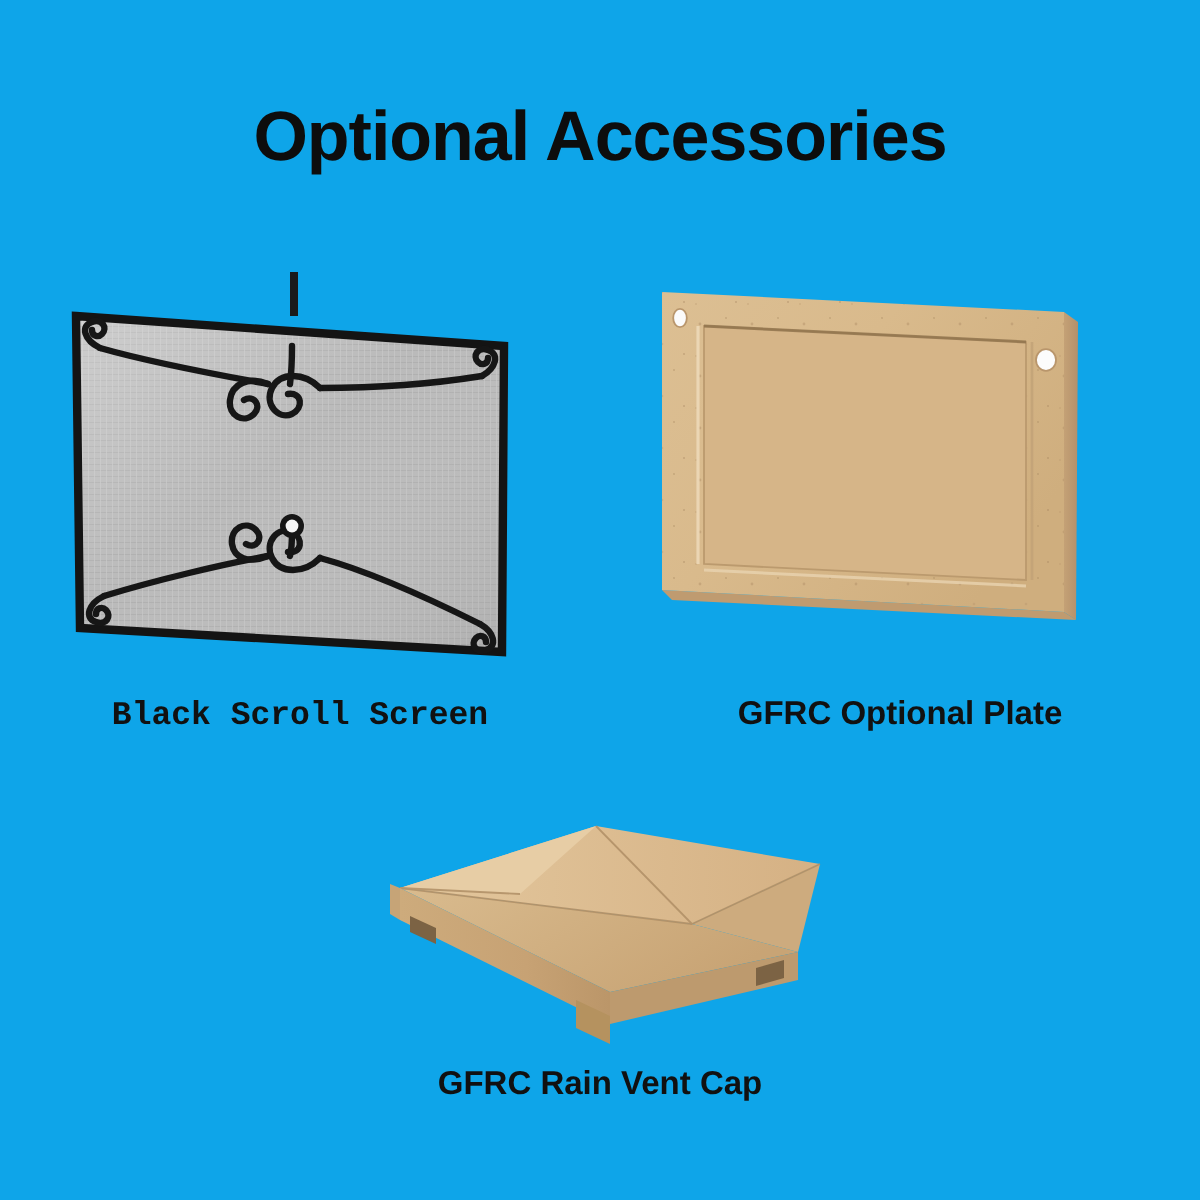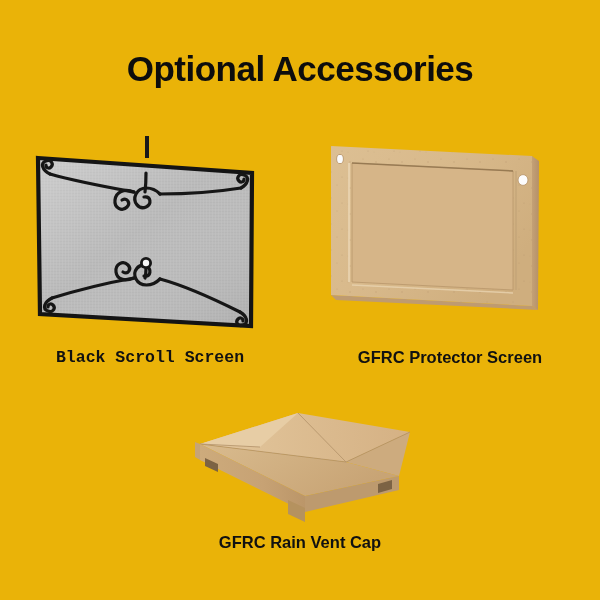--- a/index.html
+++ b/index.html
@@ -13,21 +13,21 @@
     height: 600px;
     position: relative;
     overflow: hidden;
     font-family: "Liberation Sans", sans-serif;
     color: #111111;
   }
 
   .page {
     position: absolute;
     inset: 0;
-    background: #eab308;
+    background: #0ea5e9;
   }
 
   
   .page-title {
     position: absolute;
     top: 50px;
     left: 0;
     width: 600px;
     text-align: center;
     font-size: 35px;
@@ -171,21 +171,21 @@
 
         <path d="M32,33 L193,41" stroke="#8a6e48" stroke-width="1.5" fill="none" opacity="0.75"></path>
         <path d="M29,33 L29,152" stroke="#efdcbd" stroke-width="1.6" fill="none" opacity="0.8"></path>
         <path d="M196,41 L196,160" stroke="#c0a177" stroke-width="1.3" fill="none" opacity="0.8"></path>
         <path d="M32,155 L193,163" stroke="#e8d3b0" stroke-width="1.5" fill="none" opacity="0.8"></path>
 
         <ellipse cx="20" cy="29" rx="3.4" ry="4.6" fill="#fbfbfb" stroke="#b9966c" stroke-width="0.9"></ellipse>
         <ellipse cx="203" cy="50" rx="5" ry="5.4" fill="#fcfcfc" stroke="#b9966c" stroke-width="0.9"></ellipse>
       </svg>
     </div>
-    <div class="card-label">GFRC Protector Screen</div>
+    <div class="card-label">GFRC Optional Plate</div>
   </div>
 
   <div class="card" id="card-ventcap">
     <div class="card-figure">
       <svg width="380" height="125" viewBox="0 0 380 125">
         <defs>
           <linearGradient id="topA" x1="0" y1="0" x2="1" y2="0">
             <stop offset="0%" stop-color="#e3c79d"></stop>
             <stop offset="100%" stop-color="#d5b184"></stop>
           </linearGradient>

